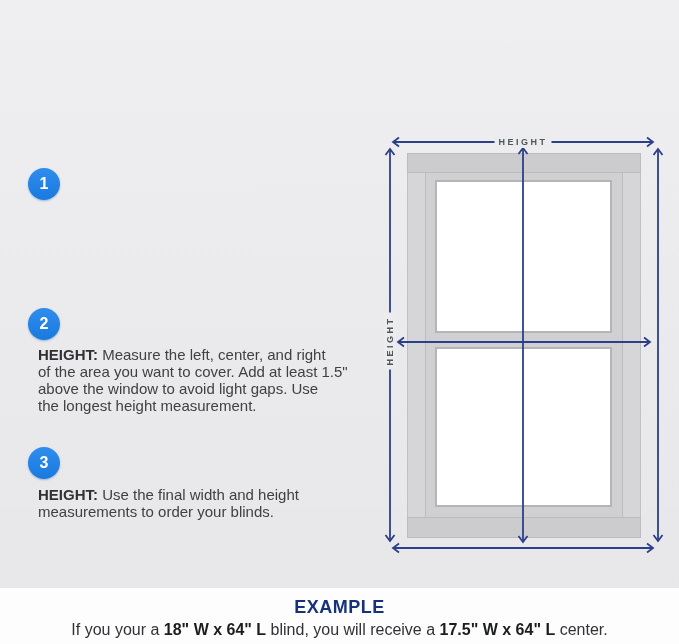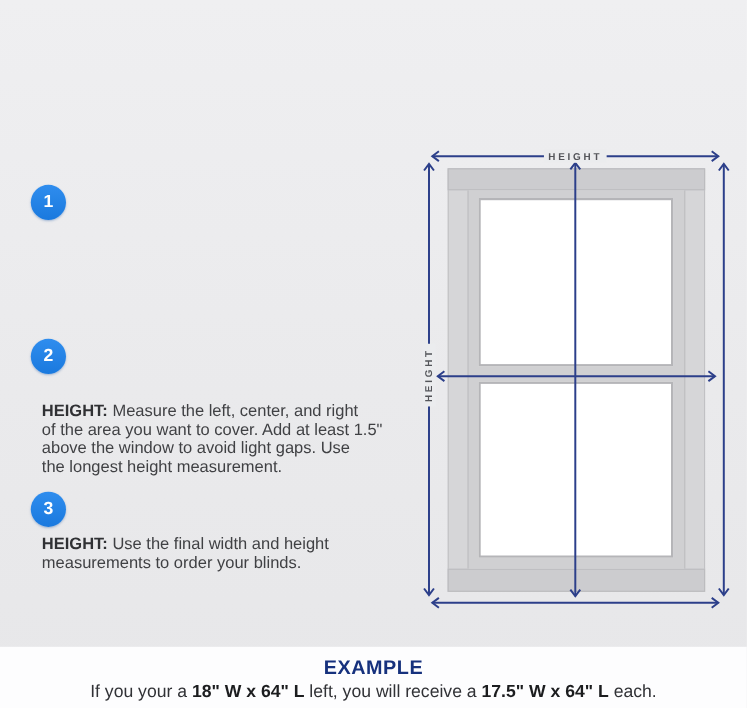--- a/index.html
+++ b/index.html
@@ -30,21 +30,21 @@
     color:#ffffff; font-size:16px; font-weight:700;
     display:flex; align-items:center; justify-content:center;
   }
   .step-text {
     position:absolute; left:38px; width:352px;
     font-size:15px; line-height:17px; color:#404144;
     white-space:pre-line;
   }
   .step-label { font-weight:700; color:#303134; white-space:normal; }
   #c1 { top:168px; } #t1 { top:206px; }
-  #c2 { top:308px; } #t2 { top:346px;margin-top:19px; }
+  #c2 { top:308px; } #t2 { top:346px; }
   #c3 { top:447px; } #t3 { top:486px; }
 
   
   .diagram { position:absolute; left:375px; top:130px; width:300px; height:470px; }
   .win-casing {
     position:absolute; left:32px; top:23px; width:234px; height:385px;
     background:#d6d6d8; border:1px solid #c1c1c4;
   }
   .win-headband {
     position:absolute; left:32px; top:23px; width:234px; height:20px;
@@ -137,16 +137,16 @@
         <line x1="23" y1="212" x2="275" y2="212" marker-start="url(#chev)" marker-end="url(#chev)"></line>
       </g>
     </svg>
 
     <div class="dim-label dim-label-width">HEIGHT</div>
     <div class="dim-label dim-label-height">HEIGHT</div>
   </div>
 
   <div class="example">
     <div class="example-heading">EXAMPLE</div>
-    <div class="example-line"><span>If you your a </span><b>18" W x 64" L</b><span> left, you will receive a </span><b>17.5" W x 64" L</b><span> each.</span></div>
+    <div class="example-line"><span>If you your a </span><b>18" W x 64" L</b><span> blind, you will receive a </span><b>17.5" W x 64" L</b><span> center.</span></div>
   </div>
 
 </div>
 
 </body></html>

